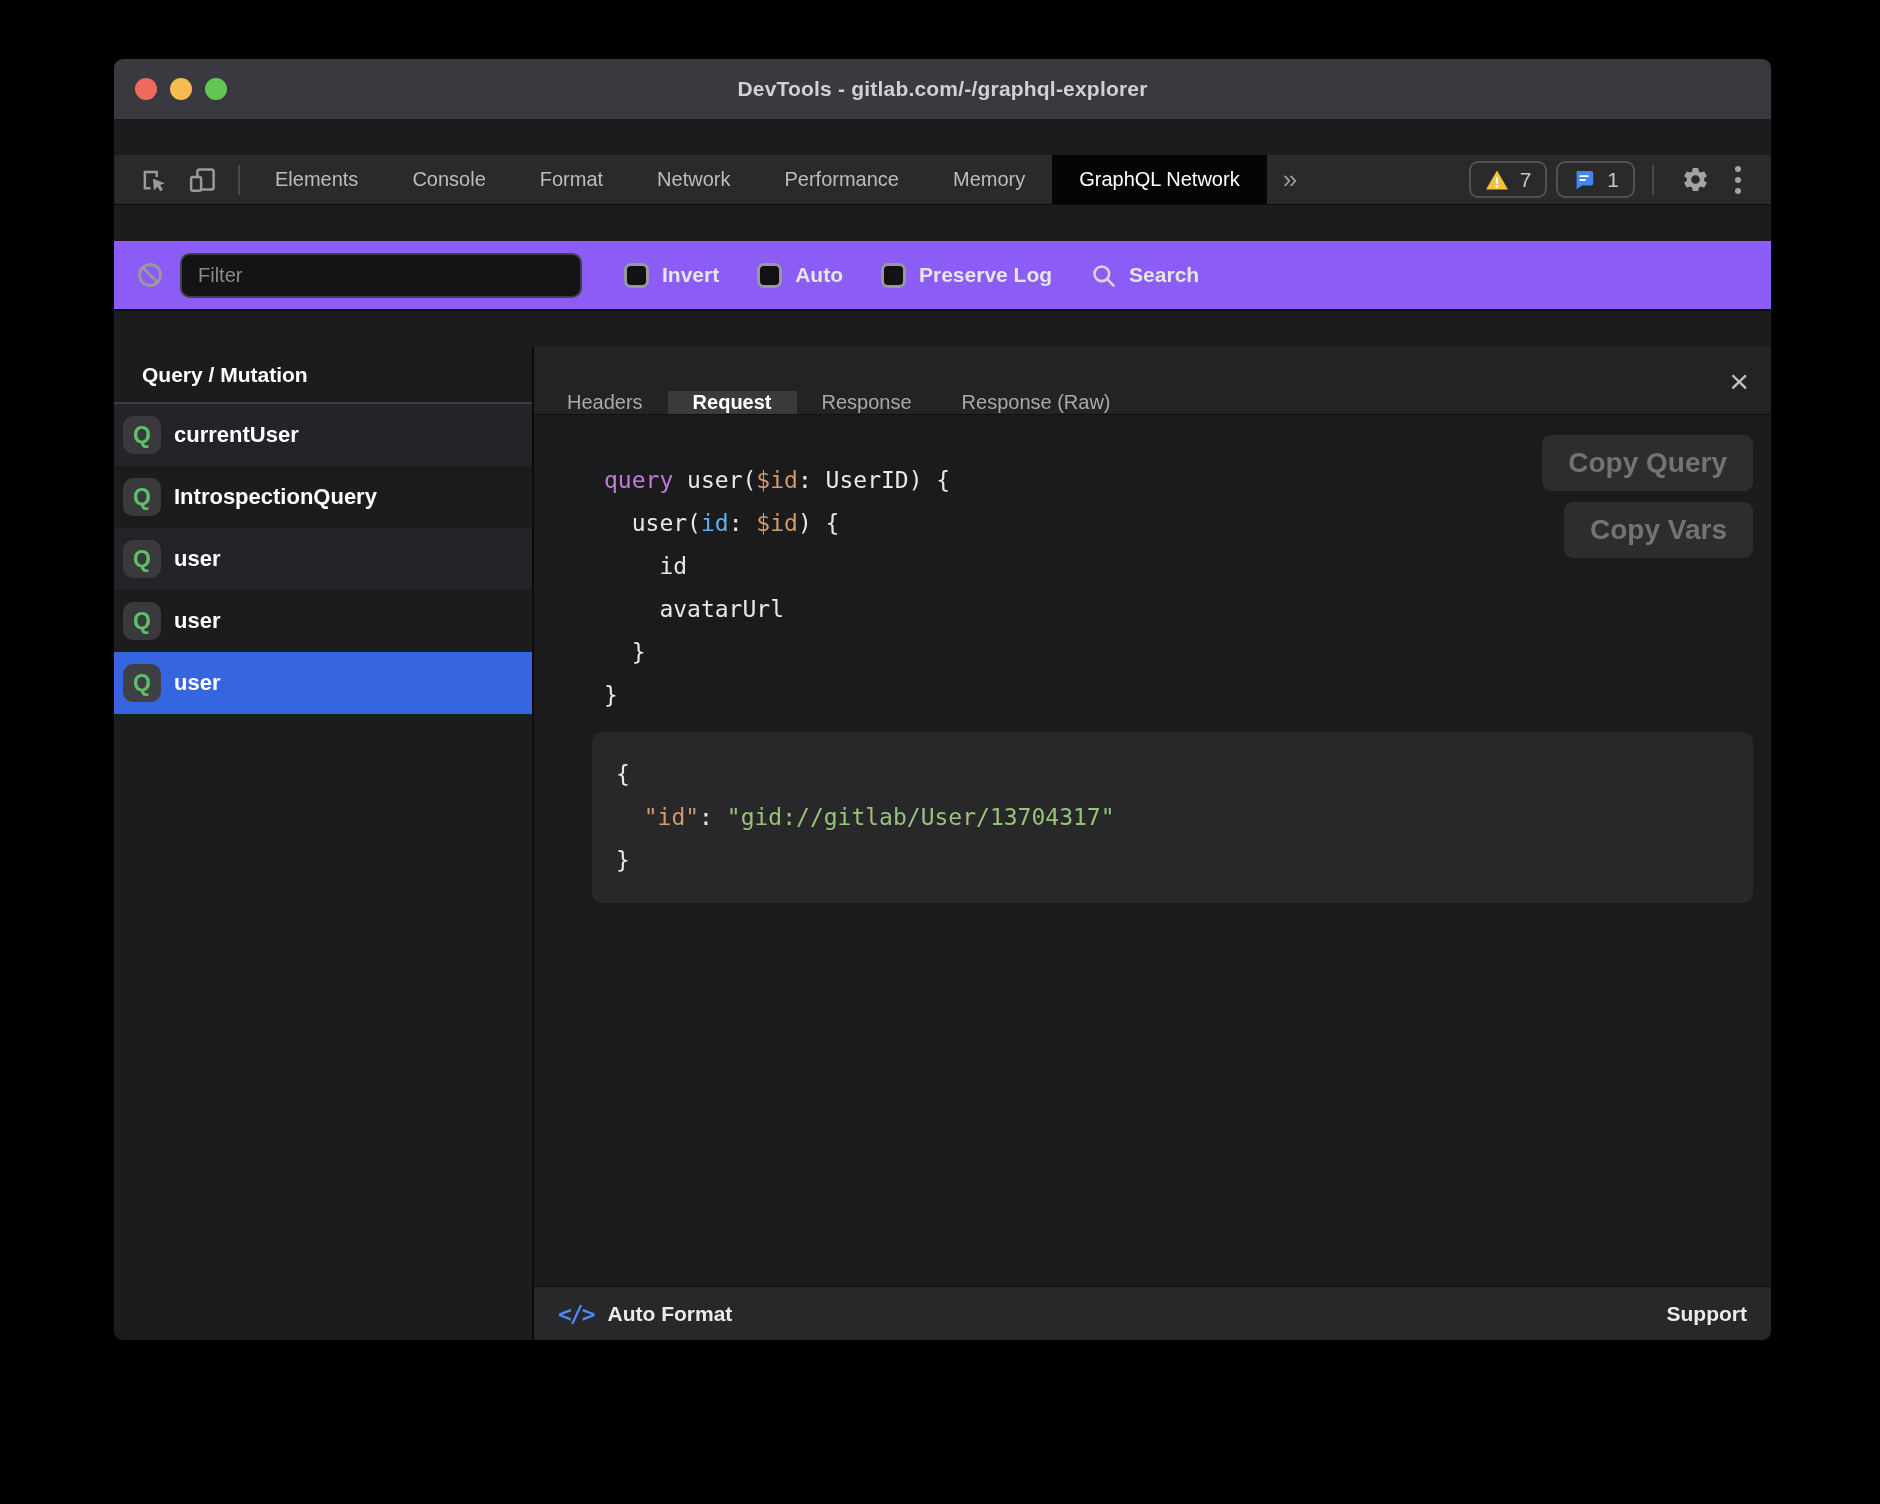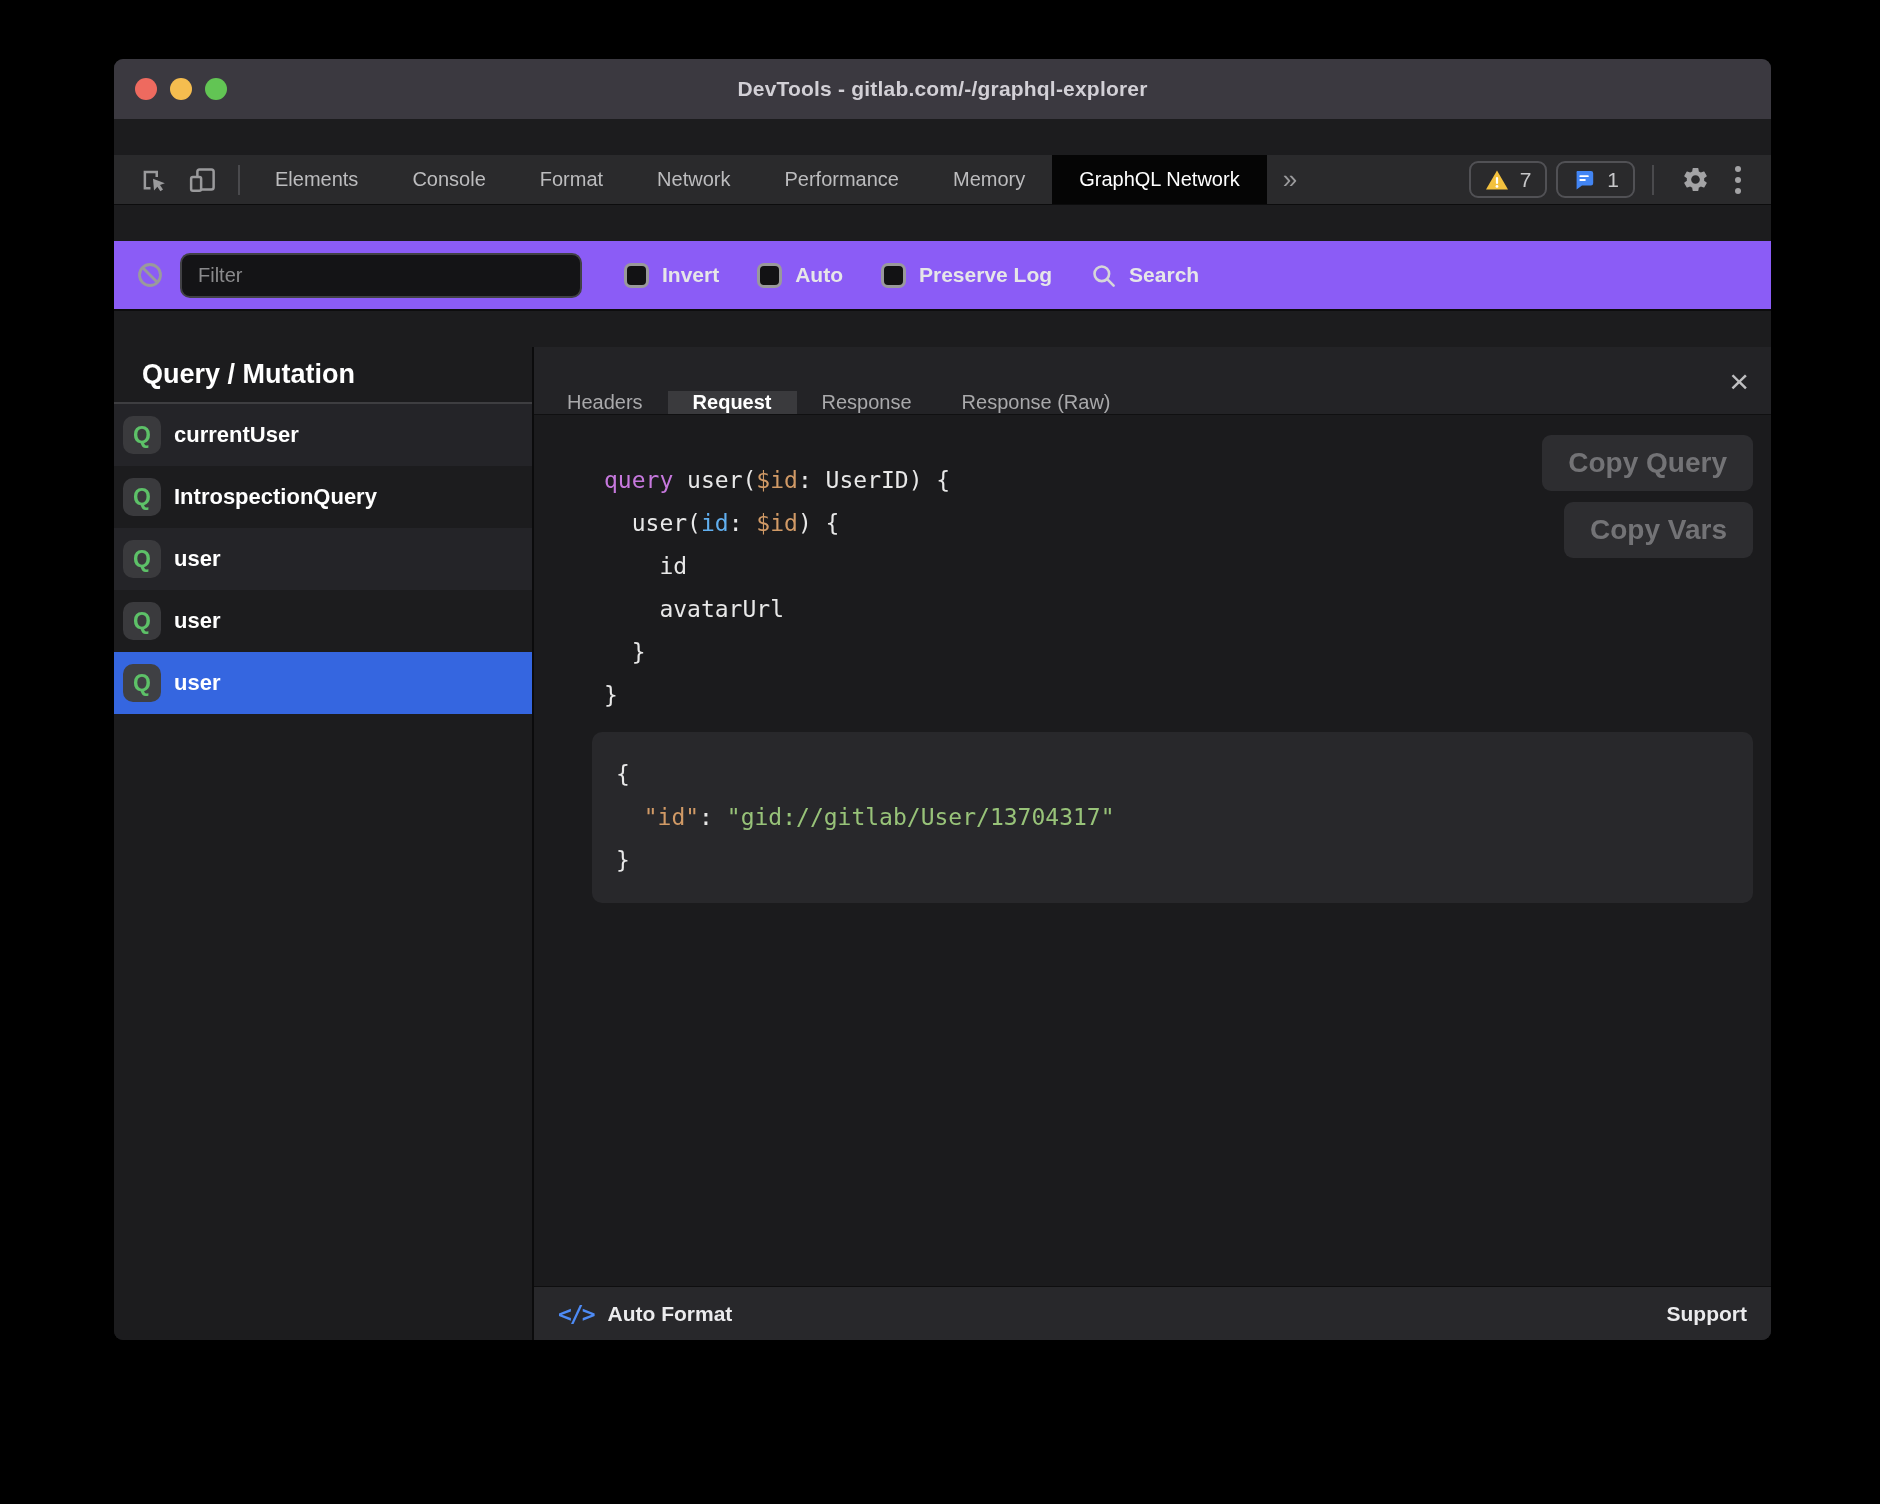--- a/index.html
+++ b/index.html
@@ -48,21 +48,21 @@
   .checkbox { width:25px; height:25px; border:3px solid #99999b; border-radius:7px; background:#121214; }
   .search-group { display:flex; align-items:center; gap:12px; color:#e6e6e8;
                   font-size:21px; font-weight:600; }
 
   
   .content { flex:1; display:flex; min-height:0; }
 
   .sidebar { flex:0 0 420px; background:#1c1c1e; border-right:2px solid #0b0b0c;
              display:flex; flex-direction:column; }
   .side-header { flex:0 0 57px; display:flex; align-items:center; padding-left:28px;
-                 color:#fff; font-weight:700; font-size:27px; border-bottom:2px solid #3e3e41; }
+                 color:#fff; font-weight:700; font-size:21px; border-bottom:2px solid #3e3e41; }
   .side-row { flex:0 0 62px; display:flex; align-items:center; padding-left:9px; gap:13px; }
   .side-row.alt { background:#242428; }
   .side-row.selected { background:#3566e0; }
   .q-badge { width:38px; height:38px; border-radius:10px; background:#3a3a3d; color:#5dc168;
              font-weight:700; font-size:23px; display:flex; align-items:center; justify-content:center; }
   .side-row.selected .q-badge { background:#3f4044; }
   .row-label { color:#fff; font-weight:700; font-size:22px; }
 
   .detail { flex:1; display:flex; flex-direction:column; background:#1b1b1d; min-width:0; }
   .detail-tabs { flex:0 0 57px; background:#232326; display:flex; align-items:stretch;

